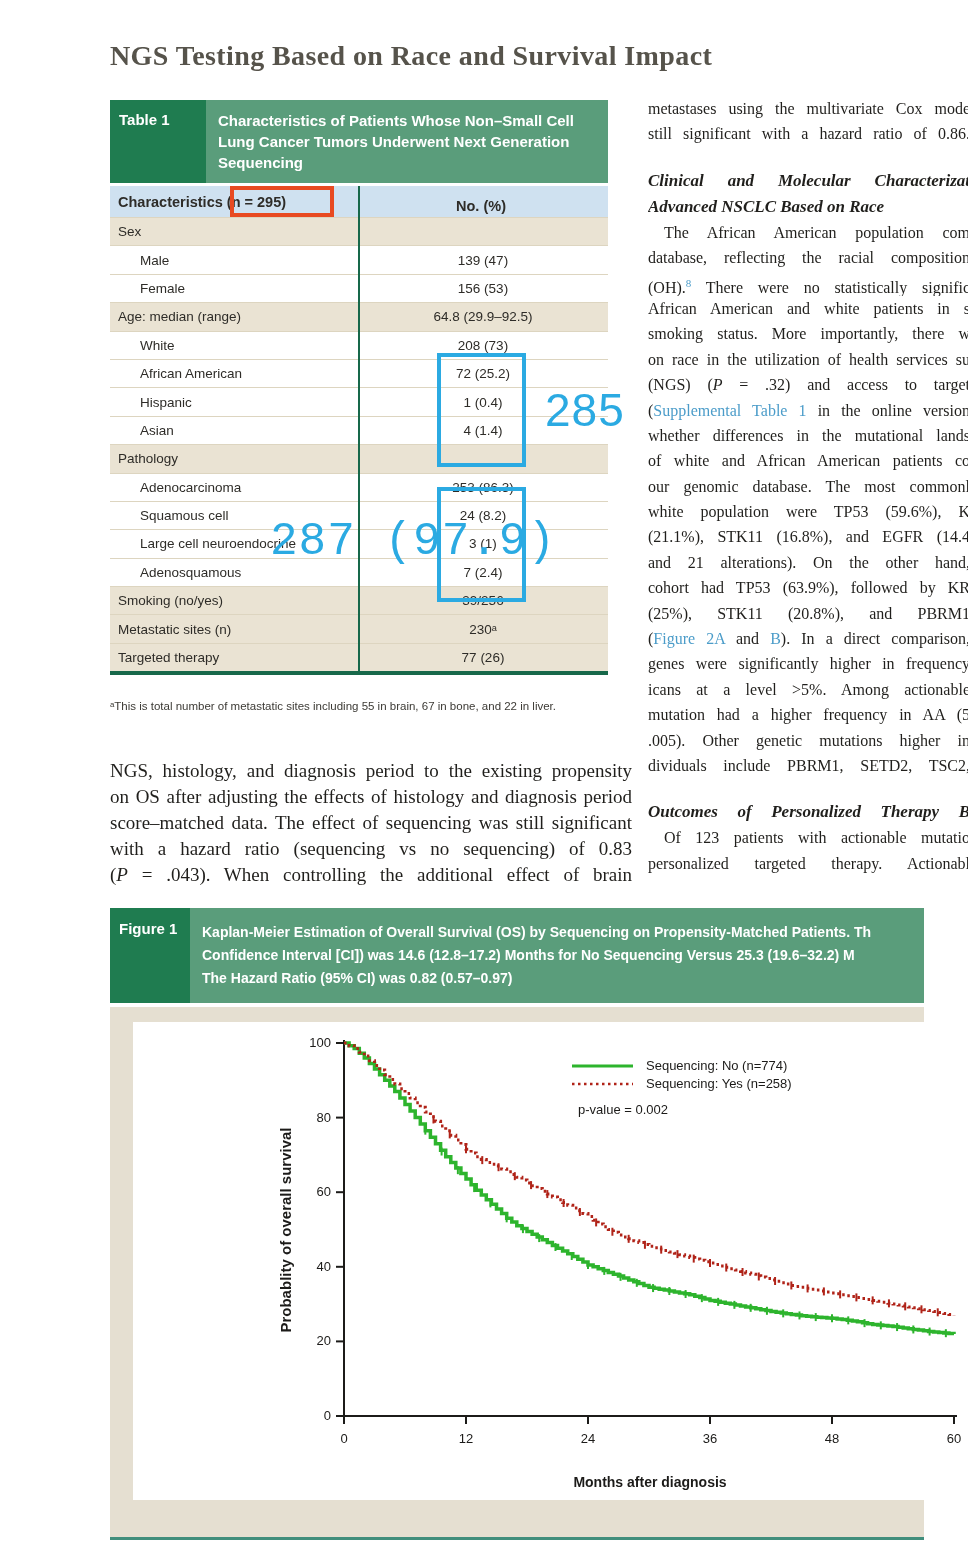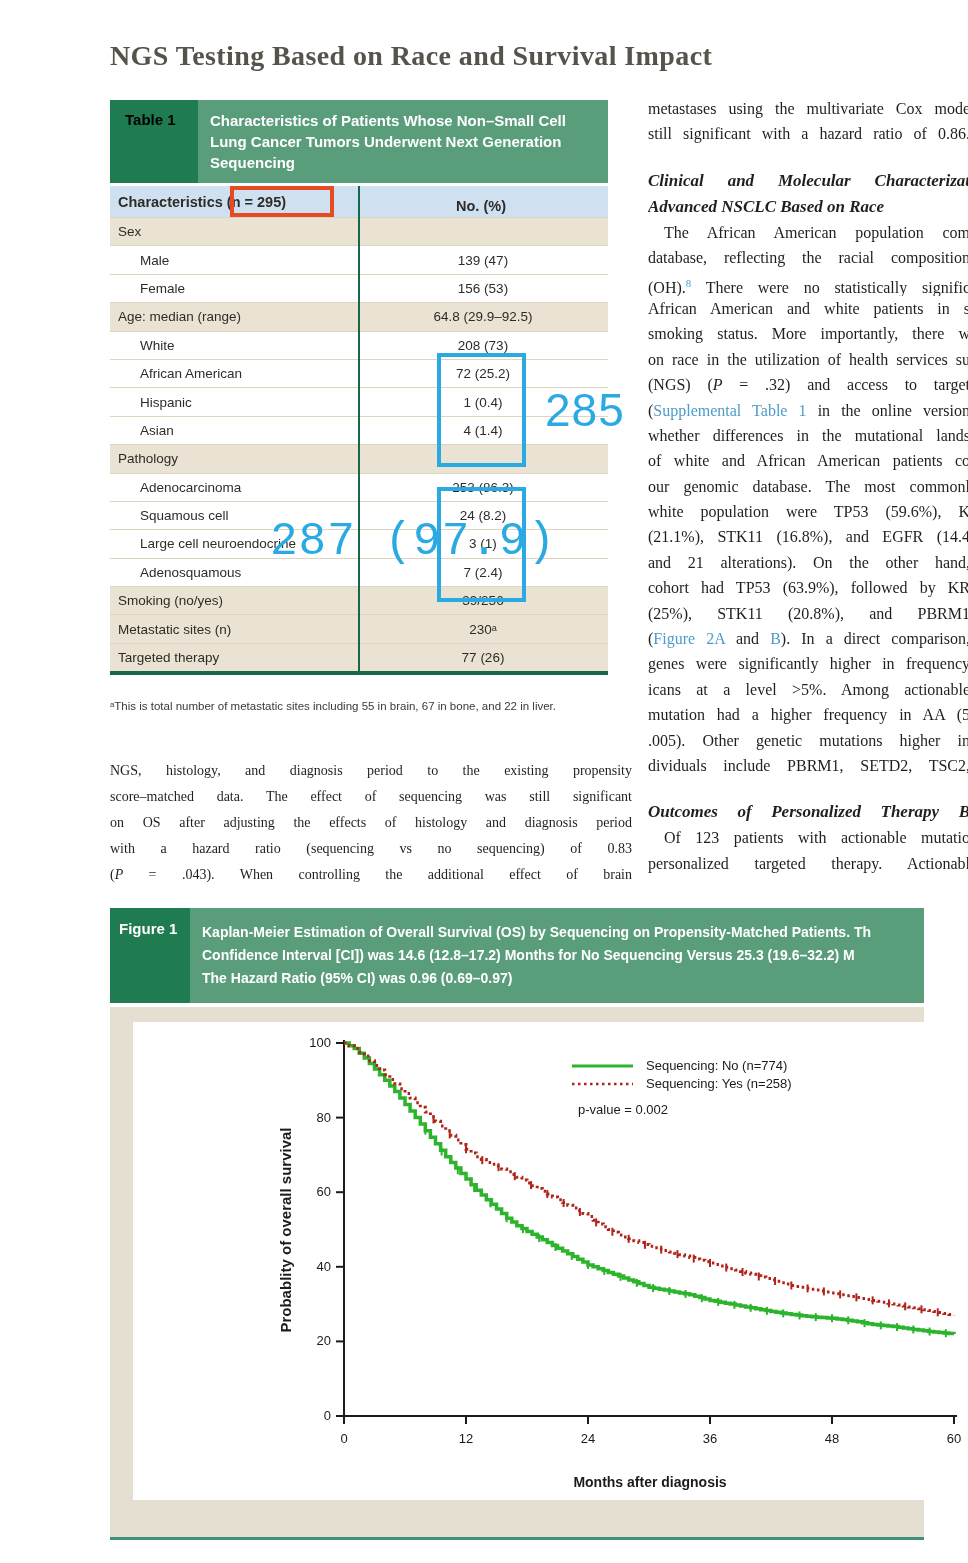--- a/index.html
+++ b/index.html
@@ -4,22 +4,22 @@
 <style>
   html,body{margin:0;padding:0;background:#fff;}
   .page{position:relative;width:968px;height:1563px;background:#fff;overflow:hidden;
         font-family:"Liberation Sans",sans-serif;color:#2e2c28;}
   .title{position:absolute;left:110px;top:40px;font-family:"Liberation Serif",serif;
          font-weight:bold;font-size:28px;color:#56534b;letter-spacing:.4px;}
 
   
   .table1{position:absolute;left:110px;top:100px;width:498px;}
   .t-head{display:flex;}
-  .t-tag{width:88px;background:#1f7c50;color:#000000;font-weight:bold;font-size:15px;
-         padding:11px 0 0 15px;box-sizing:border-box;}
+  .t-tag{width:96px;background:#1f7c50;color:#ffffff;font-weight:bold;font-size:15px;
+         padding:11px 0 0 9px;box-sizing:border-box;}
   .t-title{flex:1;background:#5a9d7b;color:#fff;font-weight:bold;font-size:15px;
            line-height:21px;padding:10px 12px;}
   .t-grid{position:relative;margin-top:3px;}
   .t-colhead{display:flex;background:#cfe1f0;height:31px;align-items:center;
              font-weight:bold;font-size:14.5px;}
   .t-colhead .c1{width:244px;padding-left:8px;box-sizing:border-box;}
   .t-colhead .c2{flex:1;text-align:center;margin-top:8px;}
   .t-body{border-bottom:4px solid #17684a;}
   .t-row{display:flex;height:27.4px;align-items:center;font-size:13.5px;border-top:1px solid #ddd5c0;}
   .t-row.cat{background:#eae3d3;}
@@ -33,21 +33,21 @@
   .ann-box{position:absolute;box-sizing:border-box;}
   .box-n{left:230px;top:186px;width:104px;height:31px;border:4px solid #e84a21;}
   .box-race{left:437px;top:353px;width:89px;height:114px;border:4px solid #2baae2;}
   .box-path{left:437px;top:487px;width:89px;height:115px;border:4px solid #2baae2;}
   .note{position:absolute;color:#2baae2;font-size:46px;letter-spacing:1px;}
   .note-285{left:545px;top:383px;}
   .note-287{left:270px;top:516px;font-family:Liberation Mono, monospace;}
 
   
   .lpar{position:absolute;left:110px;top:758px;width:522px;font-family:"Liberation Serif",serif;
-        font-size:14px;color:#201f1c;}
+        font-size:19px;color:#201f1c;}
   .lpar .ln{height:26px;line-height:26px;text-align:justify;text-align-last:justify;overflow:hidden;}
   .rcol{position:absolute;left:648px;top:96px;width:322px;font-family:"Liberation Serif",serif;
         font-size:16px;color:#201f1c;}
   .rcol .ln{height:25.4px;line-height:25.4px;text-align:justify;text-align-last:justify;overflow:hidden;}
   .rcol .ln.noj{text-align:left;text-align-last:left;}
   .rcol .ln.ind{text-indent:16px;}
   .rcol .hblk{margin-top:21px;}
   .rcol .hblk .ln{font-weight:bold;font-style:italic;font-size:17px;height:26px;line-height:26px;}
   .blue{color:#4b9cc9;}
   .it{font-style:italic;}
@@ -154,22 +154,22 @@
   <div class="t-foot">ᵃThis is total number of metastatic sites including 55 in brain, 67 in bone, and 22 in liver.</div>
 
   <div class="ann-box box-n"></div>
   <div class="ann-box box-race"></div>
   <div class="ann-box box-path"></div>
   <div class="note note-285">285</div>
   <div class="note note-287">287 (97.9)</div>
 
   <div class="lpar" id="lpar">
       <div class="ln"><span>NGS, histology, and diagnosis period to the existing propensity</span></div>
+      <div class="ln"><span>on OS after adjusting the effects of histology and diagnosis period</span></div>
       <div class="ln"><span>score–matched data. The effect of sequencing was still significant</span></div>
-      <div class="ln"><span>on OS after adjusting the effects of histology and diagnosis period</span></div>
       <div class="ln"><span>with a hazard ratio (sequencing vs no sequencing) of 0.83</span></div>
       <div class="ln"><span>(</span><span class="it">P</span><span> = .043). When controlling the additional effect of brain</span></div>
     </div>
 
   <div class="rcol" id="rcol">
       <div class="pblk">
         <div class="ln"><span>metastases using the multivariate Cox mode</span></div>
         <div class="ln"><span>still significant with a hazard ratio of 0.86.</span></div>
       </div>
       <div class="hblk">
@@ -208,21 +208,21 @@
         <div class="ln"><span>personalized targeted therapy. Actionabl</span></div>
       </div>
     </div>
 
   <div class="fig">
     <div class="fig-head">
       <div class="fig-tag">Figure 1</div>
       <div class="fig-cap" id="fig-cap">
           <div class="cline">Kaplan-Meier Estimation of Overall Survival (OS) by Sequencing on Propensity-Matched Patients. Th</div>
           <div class="cline">Confidence Interval [CI]) was 14.6 (12.8–17.2) Months for No Sequencing Versus 25.3 (19.6–32.2) M</div>
-          <div class="cline">The Hazard Ratio (95% CI) was 0.96 (0.69–0.97)</div>
+          <div class="cline">The Hazard Ratio (95% CI) was 0.82 (0.57–0.97)</div>
         </div>
     </div>
     <div class="fig-body">
       <div class="fig-white"></div>
       <svg class="fig-svg" id="km-svg" width="858" height="530" viewBox="110 1012 858 530">
           <line x1="344" y1="1045" x2="344" y2="1421" stroke="#1c1b19" stroke-width="2"></line>
           <line x1="343" y1="1421" x2="957" y2="1421" stroke="#1c1b19" stroke-width="2"></line>
           <line x1="336" y1="1421" x2="344" y2="1421" stroke="#1c1b19" stroke-width="2"></line>
           <text x="331" y="1425" fill="#1c1b19" font-size="13" font-family="&quot;Liberation Sans&quot;,sans-serif" text-anchor="end">0</text>
           <line x1="336" y1="1346.4" x2="344" y2="1346.4" stroke="#1c1b19" stroke-width="2"></line>

